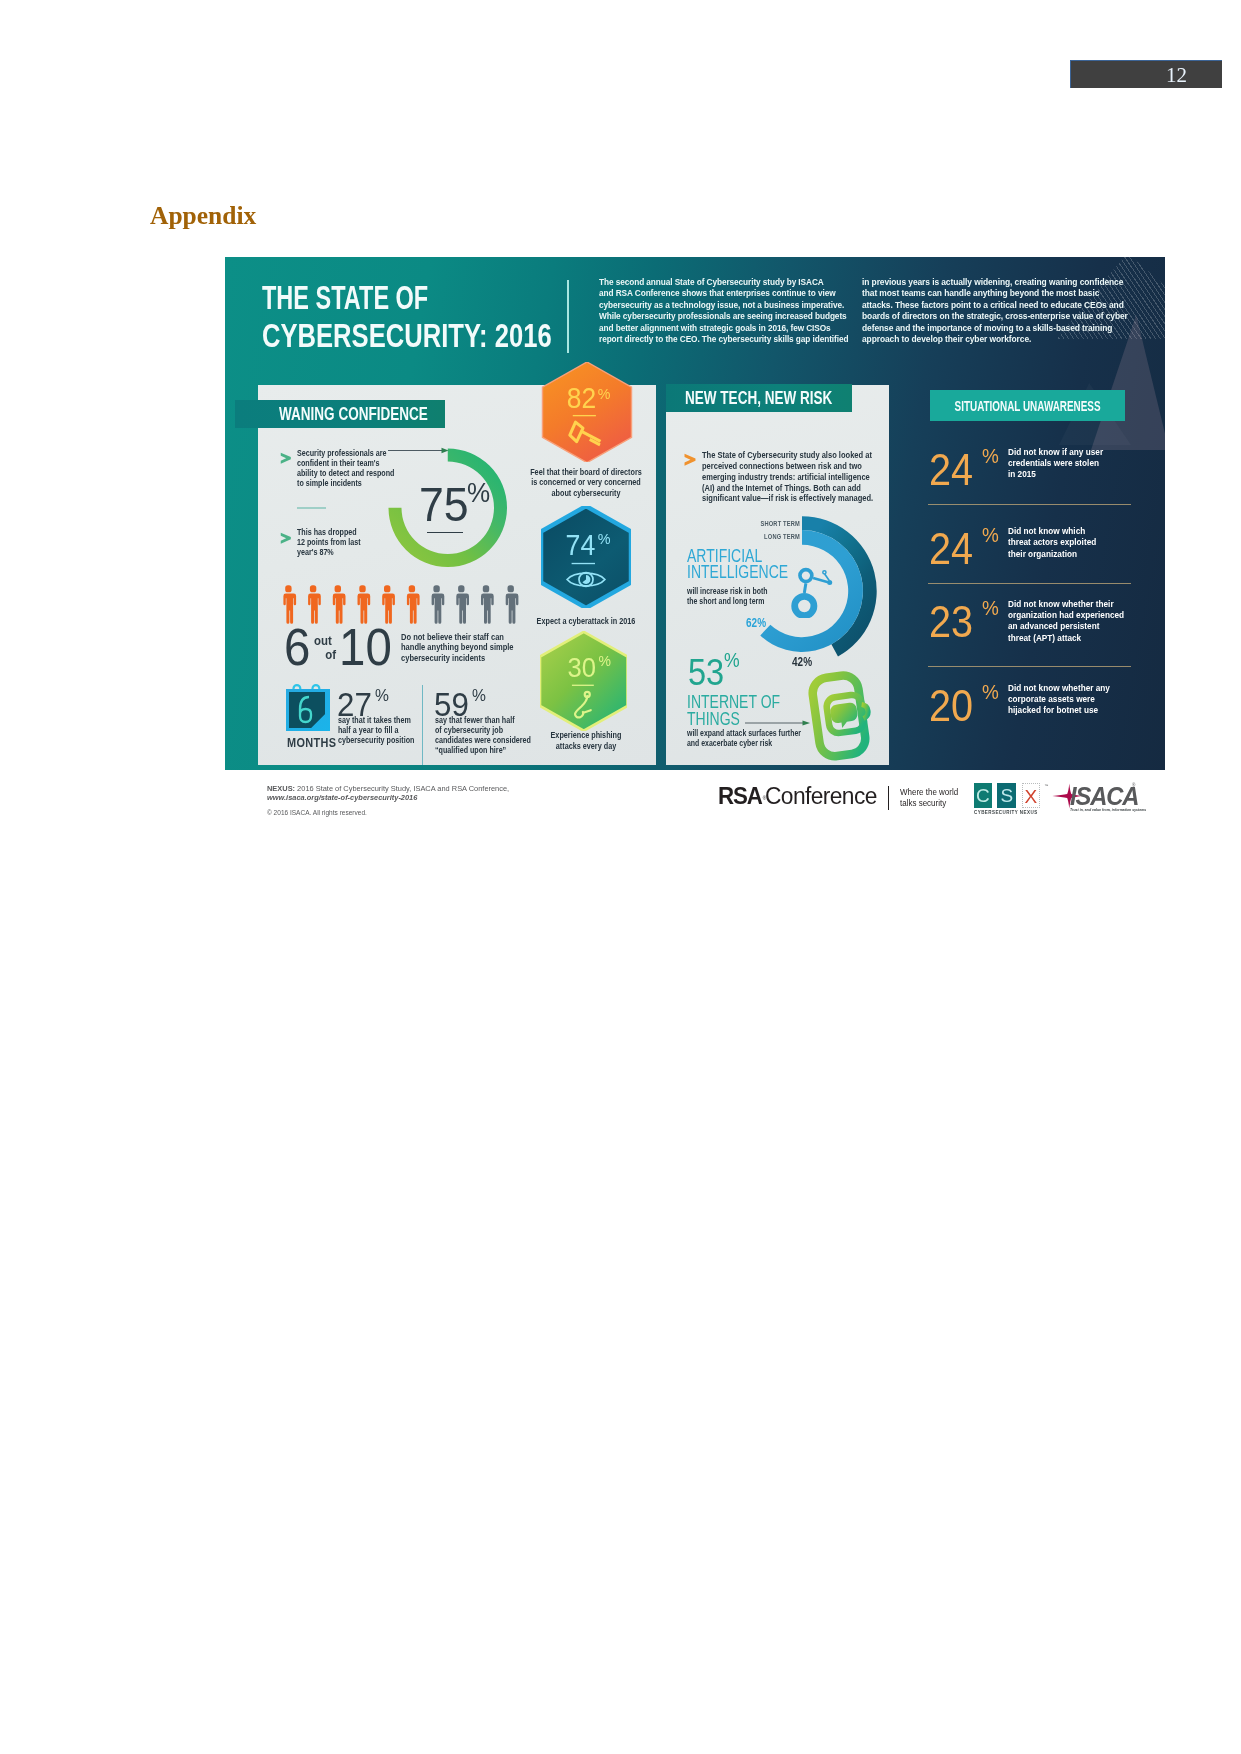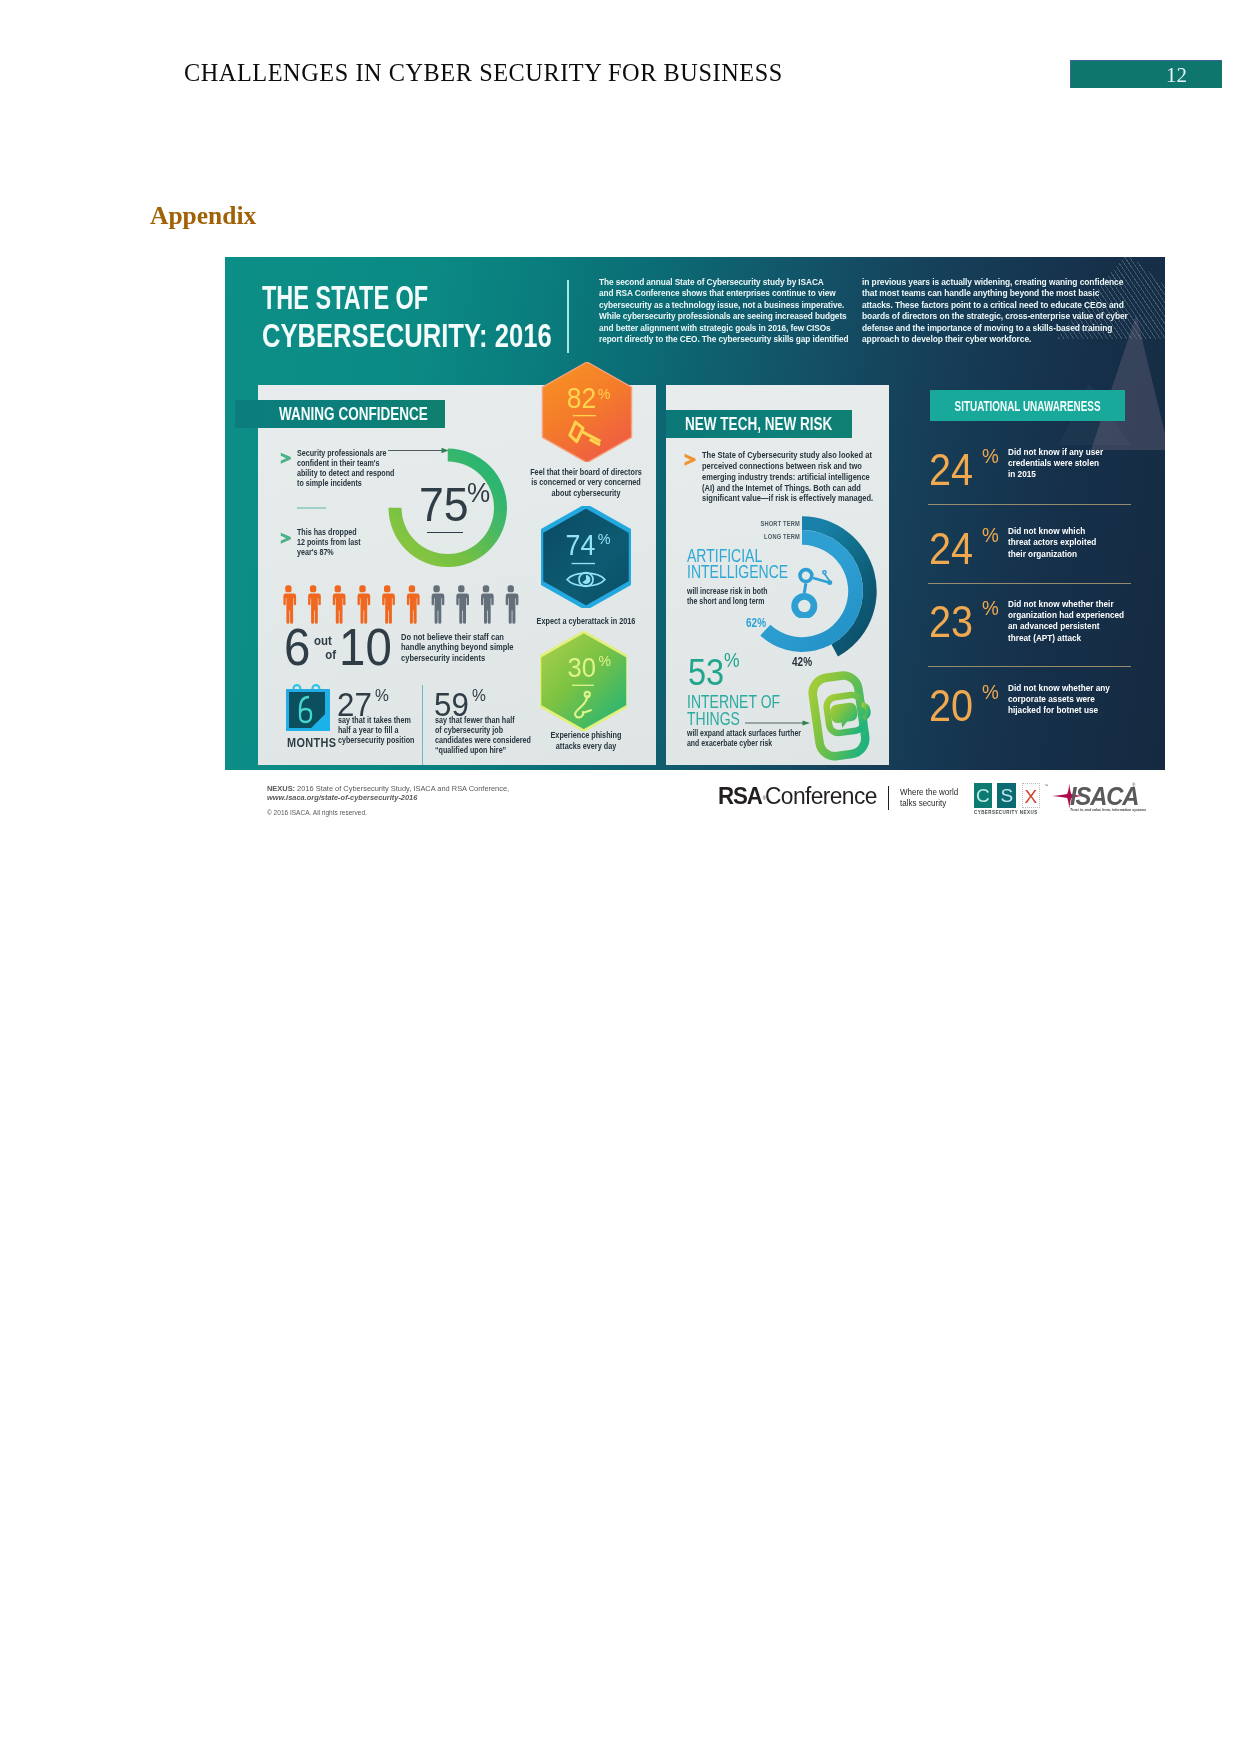--- a/index.html
+++ b/index.html
@@ -2,21 +2,21 @@
 <html><head>
 <meta charset="utf-8">
 <style>
 *{margin:0;padding:0;box-sizing:border-box;}
 html,body{width:1241px;height:1754px;}
 body{background:#ffffff;font-family:"Liberation Serif",serif;position:relative;overflow:hidden;}
 .page{position:absolute;left:0;top:0;width:1241px;height:1754px;background:#fff;}
 
 #doc-header{position:absolute;left:184px;top:59px;font-family:"Liberation Serif",serif;
   font-size:24.3px;letter-spacing:.55px;color:#0d0d0d;white-space:nowrap;}
-#page-num-box{position:absolute;left:1070px;top:60px;width:152px;height:28px;background:#0f766e;
+#page-num-box{position:absolute;left:1070px;top:60px;width:152px;height:28px;background:#404040;
   border-top:1px solid #3c6496;border-left:1px solid #3c6496;}
 #page-num{position:absolute;right:35px;top:2px;font-family:"Liberation Serif",serif;font-size:21px;color:#e9f3fc;}
 #appendix{position:absolute;left:150px;top:201px;font-family:"Liberation Serif",serif;font-weight:bold;
   font-size:25.5px;color:#a16207;}
 
 #info{position:absolute;left:225px;top:257px;width:940px;height:570px;background:#ffffff;overflow:hidden;}
 #ig-bg{position:absolute;left:0;top:0;width:940px;height:513px;
   background:linear-gradient(100deg,#0c8f87 0%,#0b8a84 20%,#0a7c7d 32%,#0b6c75 42%,#12566a 55%,#163f59 70%,#16304a 85%,#152a41 100%);
   overflow:hidden;}
 #ig-stripes{position:absolute;right:-2px;top:-4px;width:142px;height:86px;
@@ -40,21 +40,21 @@
 
 .panel{position:absolute;background:linear-gradient(168deg,#e8ecec 0%,#e4e9e9 40%,#dfe4e5 100%);}
 #panel-a{left:33px;top:128px;width:398px;height:380px;}
 #panel-b{left:441px;top:128px;width:223.3px;height:380px;}
 
 .hdr{position:absolute;color:#f4fcfc;font-family:"Liberation Sans",sans-serif;
   font-weight:bold;font-size:18px;display:flex;align-items:center;}
 .hdr span{transform:scaleX(.752);transform-origin:left center;display:block;white-space:nowrap;}
 #hdr-a{left:10px;top:143px;width:210px;height:28px;padding-left:44px;
   background:linear-gradient(90deg,#0b7d7d 0%,#0c7f7b 60%,#0f7f6e 100%);}
-#hdr-b{left:441px;top:153px;width:186px;height:28px;padding-left:19px;
+#hdr-b{left:441px;top:127px;width:186px;height:28px;padding-left:19px;
   background:linear-gradient(90deg,#0b7877 0%,#0d807a 60%,#0f8071 100%);}
 #hdr-c{left:704.5px;top:133px;width:195.6px;height:31px;background:#19a99b;justify-content:center;font-size:15px;}
 #hdr-c span{transform:scaleX(.66);transform-origin:center center;}
 
 .chev{position:absolute;}
 .btext{position:absolute;font-family:"Liberation Sans",sans-serif;font-weight:bold;color:#27353f;
   font-size:9.3px;line-height:10.3px;transform-origin:0 0;white-space:nowrap;}
 .sep-line{position:absolute;height:1.6px;background:#9fcfc7;}
 
 #donut{position:absolute;left:157.2px;top:185.1px;width:131.5px;height:131.5px;}
@@ -163,21 +163,20 @@
   font-style:italic;font-size:25px;color:#58595b;letter-spacing:-1.2px;transform:scaleX(.95);transform-origin:0 0;}
 #isaca-reg{position:absolute;left:79px;top:2px;font-size:4.5px;color:#58595b;font-family:"Liberation Sans",sans-serif;}
 #isaca-tag{position:absolute;left:16.5px;top:25.5px;font-family:"Liberation Sans",sans-serif;font-weight:bold;
   font-style:italic;font-size:4.3px;color:#3f4648;transform:scaleX(.82);transform-origin:0 0;}
 </style>
 </head>
 <body>
 
 <div class="page">
 
-  <div id="doc-header">CHALLENGES IN CYBER SECURITY FOR BUSINESS</div>
   <div id="page-num-box">
     <div id="page-num">12</div>
   </div>
   <div id="appendix">Appendix</div>
 
   <div id="info">
 
     <div id="ig-bg">
       <div id="ig-stripes"></div>
       <div id="ig-tri1"></div>

